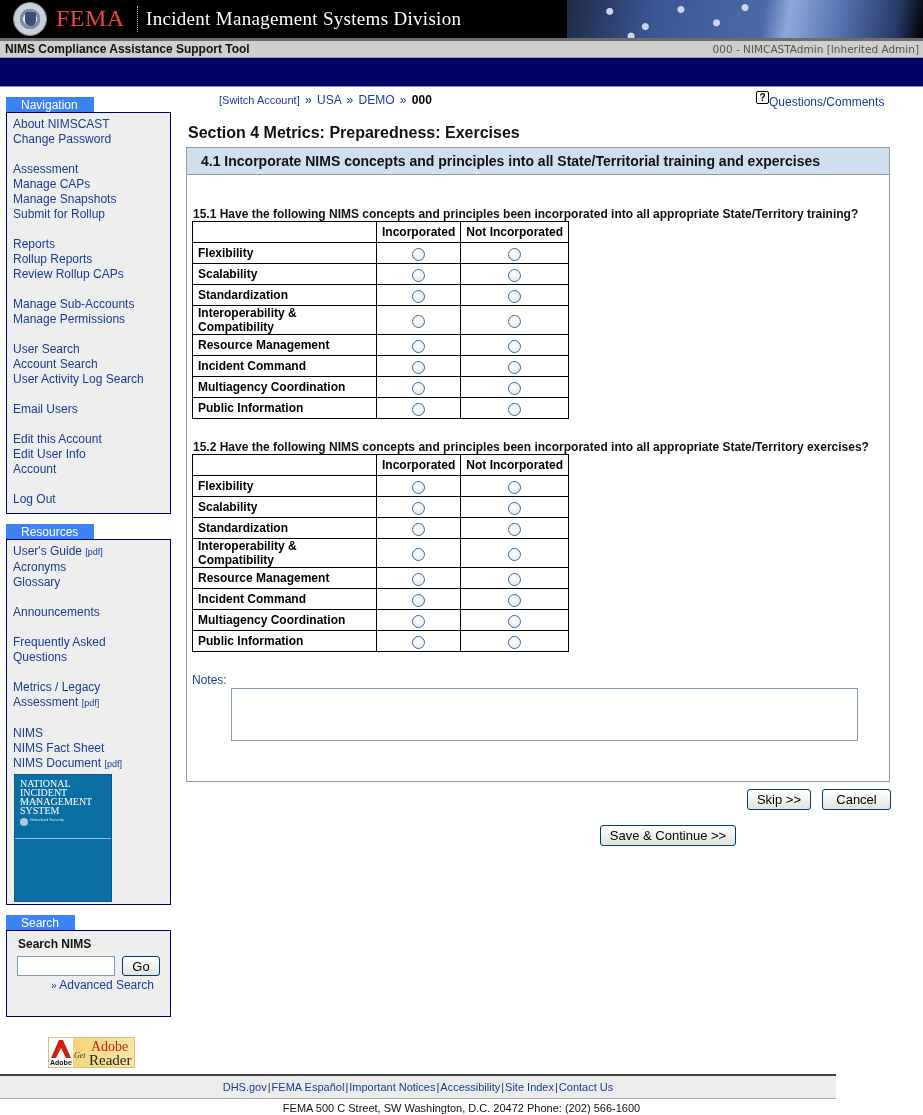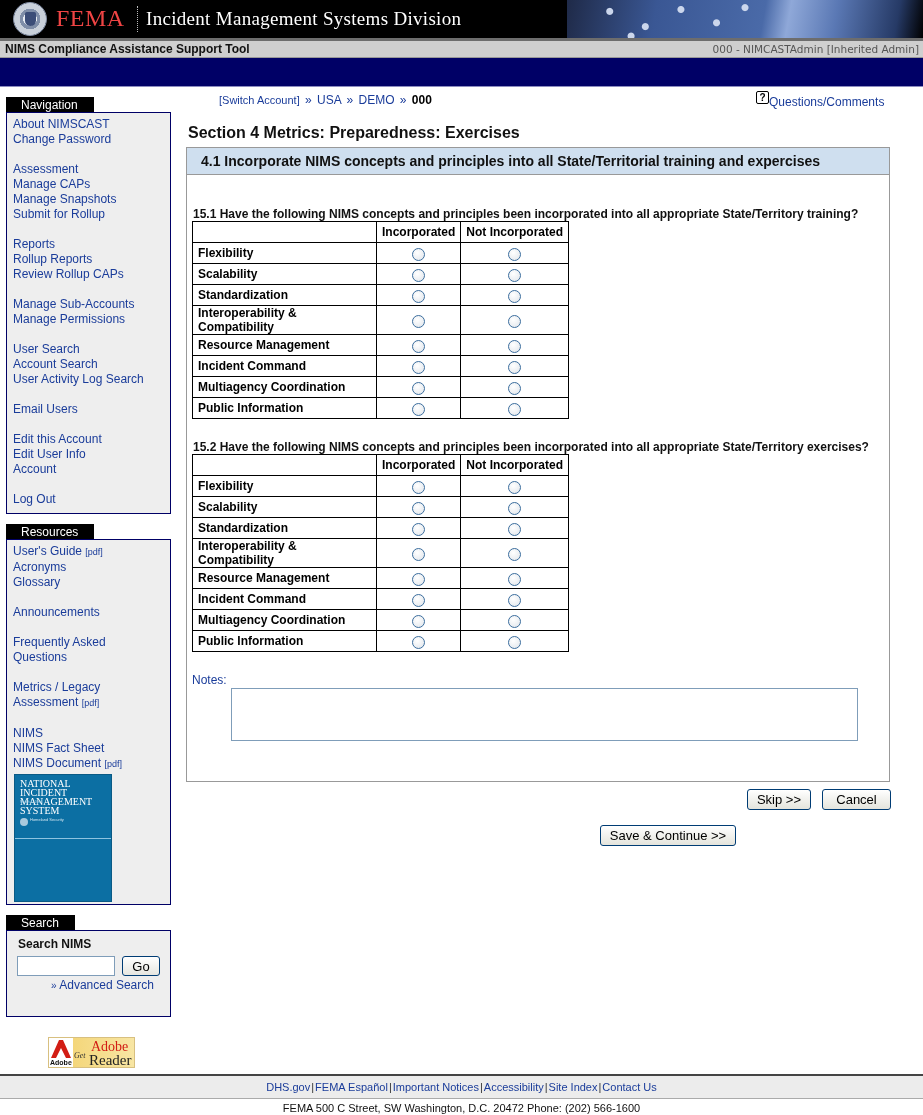--- a/index.html
+++ b/index.html
@@ -28,21 +28,21 @@
       radial-gradient(circle at 50% 20%, #cbd6ec 0 3px, transparent 4px),
       radial-gradient(circle at 18% 95%, #cbd6ec 0 3px, transparent 4px),
       linear-gradient(100deg, #1f2a48 0%, #3a5794 25%, #4a6aa8 55%, #8fa8d8 62%, #5a78b4 75%, #263a66 92%, #000 100%); }
   .gray-strip { position: absolute; left: 0; top: 38px; width: 923px; height: 3px; background: #6d6d6d; }
   .toolbar { position: absolute; left: 0; top: 41px; width: 923px; height: 17px; background: #cfcfcf; border-bottom: 1px solid #999; }
   .toolbar .app-name { position: absolute; left: 5px; top: 1px; font-weight: bold; font-size: 12px; color: #111; }
   .toolbar .user { position: absolute; right: 4px; top: 2px; font-family: "DejaVu Sans", sans-serif; font-size: 10.5px; color: #555; }
   .navbar { position: absolute; left: 0; top: 58px; width: 923px; height: 29px; background: #000066; border-bottom: 1px solid #8c8cc0; }
 
   
-  .box-tab { position: absolute; left: 6px; height: 15px; background: #000000; color: #fff; font-size: 12px; padding: 1px 0 0 15px; width: 88px; }
+  .box-tab { position: absolute; left: 6px; height: 15px; background: #3b82f6; color: #fff; font-size: 12px; padding: 1px 0 0 15px; width: 88px; }
   .box { position: absolute; left: 6px; width: 165px; background: #eeeeee; border: 1px solid #000066; padding: 4px 0 0 6px; }
   .box .link { display: block; font-size: 12px; line-height: 15px; color: #1a3c9a; }
   .box .gap { height: 15px; }
   .box .pdf { font-size: 9px; color: #1a3c9a; }
   .nims-cover { width: 98px; height: 128px; background: #0c6fa3; margin: 2px 0 6px 1px; position: relative; border: 1px solid #0a5a85; }
   .nims-cover .t { position: absolute; left: 5px; top: 4px; color: #fff; font-family: "Liberation Serif", serif; font-size: 10px; line-height: 9px; }
   .nims-cover .d { position: absolute; left: 5px; top: 25px; color: #9ccbe5; font-size: 3.5px; }
   .nims-cover .dhs { position: absolute; left: 5px; top: 43px; width: 8px; height: 8px; border-radius: 50%; background: #a9c9dd; }
   .nims-cover .dhs-t { position: absolute; left: 15px; top: 43px; color: #cfe4f0; font-size: 4px; line-height: 4px; }
   .nims-cover .line { position: absolute; left: 0; right: 0; top: 63px; border-top: 1px solid #8ec3e0; }
@@ -80,21 +80,21 @@
   table.grid td.lbl { font-weight: bold; width: 184px; text-align: left; }
   table.grid td.rc { text-align: center; padding: 0; }
   .radio { display: inline-block; width: 13px; height: 13px; border-radius: 50%; border: 1px solid #3c6e9e; background: radial-gradient(circle at 40% 35%, #fff, #dfe4ea); vertical-align: middle; margin-top: 3px; }
   .notes-label { position: absolute; left: 5px; top: 525px; font-size: 12px; color: #1a3c9a; }
   .notes { position: absolute; left: 44px; top: 540px; width: 627px; height: 53px; border: 1px solid #7f9db9; background: #fff; resize: none; }
 
   .btns { position: absolute; top: 789px; left: 0; }
   .btn { position: absolute; top: 0; height: 21px; border: 1px solid #003c74; border-radius: 3px; background: linear-gradient(#fff, #e4e4dc); font-size: 13px; font-family: "Liberation Sans", sans-serif; padding: 0 8px; color: #000; }
 
   
-  .footer-bar { position: absolute; left: 0; top: 1074px; width: 923px; height: 25px; background: #ececec; border-top: 2px solid #444; border-bottom: 1px solid #aaa; text-align: center; font-size: 11px; padding-top: 5px; }
+  .footer-bar { position: absolute; left: 0; top: 1074px; width: 836px; height: 25px; background: #ececec; border-top: 2px solid #444; border-bottom: 1px solid #aaa; text-align: center; font-size: 11px; padding-top: 5px; }
   .footer-bar .pipe { color: #333; margin: 0 1px; }
   .address { position: absolute; left: 0; top: 1102px; width: 923px; text-align: center; font-size: 11px; color: #111; }
 </style>
 </head>
 <body>
 
 <div class="banner">
   <div class="seal"></div>
   <div class="fema">FEMA</div>
   <div class="divider"></div>

